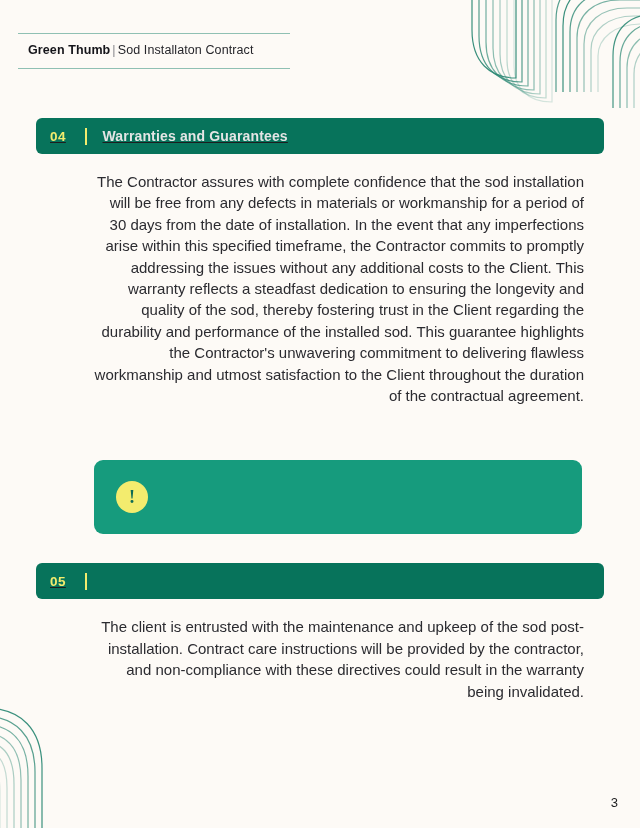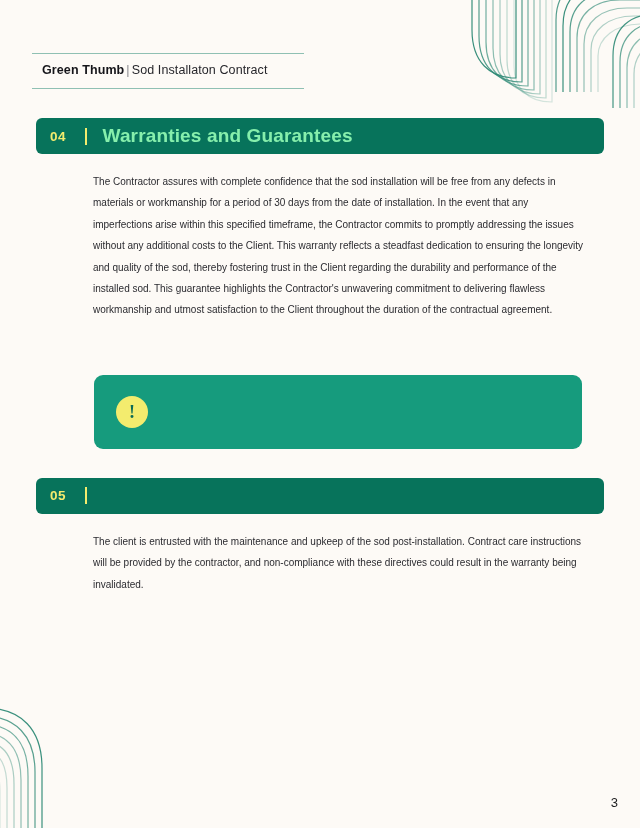--- a/index.html
+++ b/index.html
@@ -31,24 +31,23 @@
     bottom: 0;
     left: -36px;
     width: 140px;
     height: 150px;
     pointer-events: none;
   }
 
   
   .doc-header {
     position: absolute;
-    left: 32px;
+    left: 18px;
     top: 33px;
     width: 272px;
-    margin-top: 20px;
   }
   .doc-header .rule {
     height: 1px;
     background: #8fc0b3;
     width: 100%;
   }
   .doc-header .header-inner {
     padding: 9px 10px 10px 10px;
     font-size: 12.5px;
     line-height: 1.2;
@@ -79,51 +78,51 @@
   .section { margin-bottom: 0; }
 
   .section-bar {
     margin: 0 36px 0 36px;
     height: 36px;
     border-radius: 6px;
     display: flex;
     align-items: center;
     padding-left: 14px;
   }
-  .bar-dark  { background: #07735b; }
+  .bar-dark  { background: #07735b; text-decoration: underline; }
   .bar-mid   { background: #07735b; }
 
   .section-num {
     color: #f3ec6e;
     font-weight: bold;
     font-size: 13.5px;
     letter-spacing: 0.4px;
     min-width: 24px;
   }
   .num-divider {
     width: 1.5px;
     height: 17px;
     background: #f3ec6e;
     margin: 0 16px 0 11px;
     flex: none;
   }
   .section-title {
-    color: #86efac;
-    font-weight: bold;
-    font-size: 19px;
+    color: #e5e5e5;
+    font-weight: bold;
+    font-size: 14px;
     letter-spacing: 0.15px;
   }
 
   
   .section-body {
     padding: 17px 56px 0 93px;
-    font-size: 10px;
+    font-size: 15px;
     line-height: 21.4px;
     color: #2b2b30;
-    text-align: left;
+    text-align: right;
   }
   .section-body p { margin: 0; }
 
   
   .callout {
     margin: 22px 58px 0 94px;
     background: #169b7d;
     border-radius: 9px;
     display: flex;
     align-items: center;

